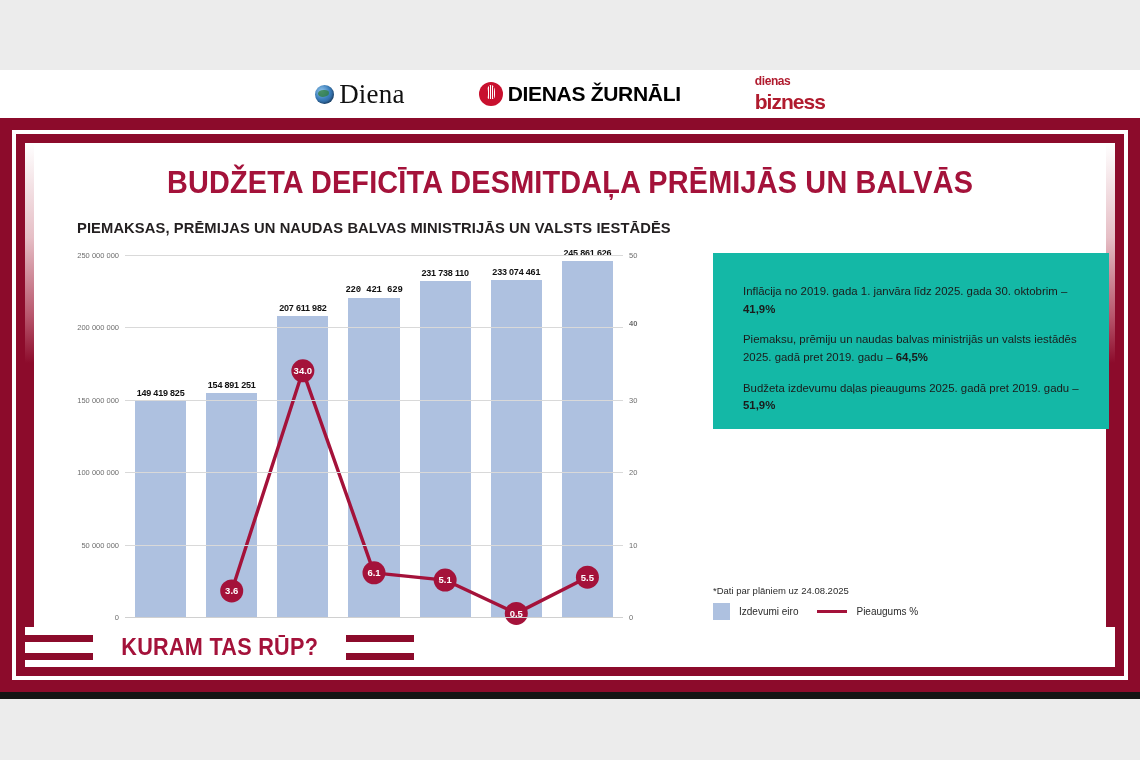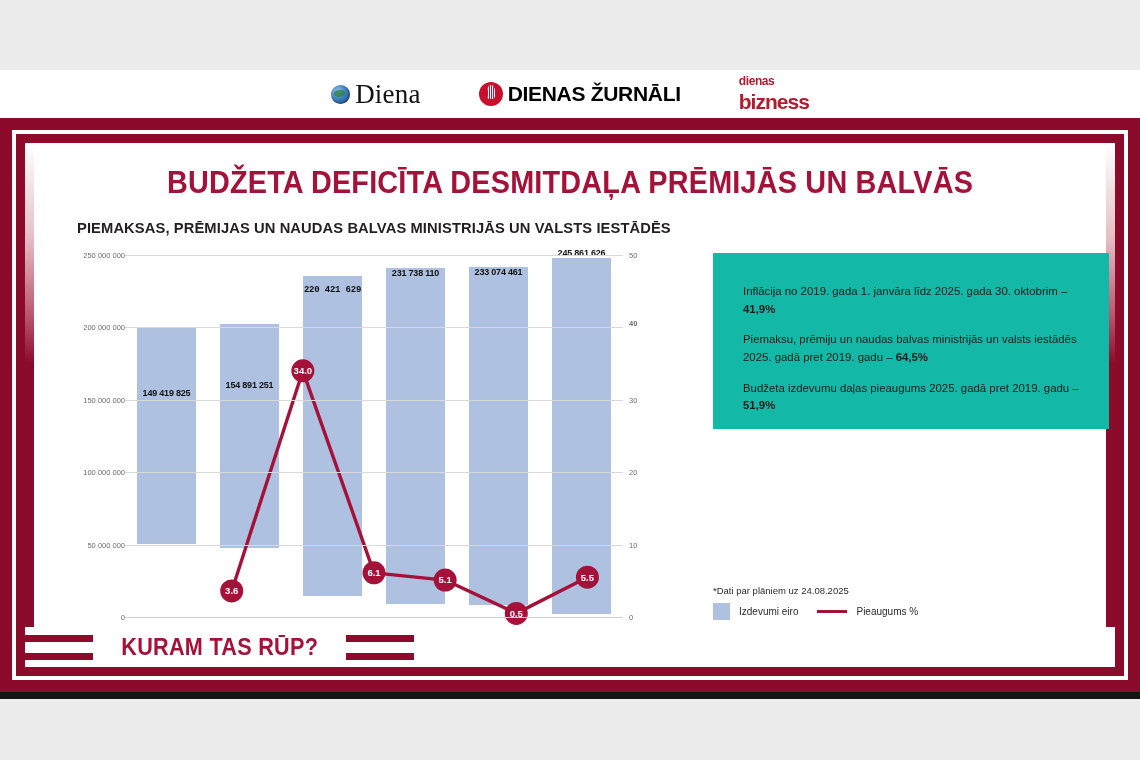--- a/index.html
+++ b/index.html
@@ -12,21 +12,21 @@
 
   #stage { position: relative; width: 1140px; height: 760px; background: #ececec; }
 
   
   .letterbox-top { position: absolute; left: 0; top: 0; width: 1140px; height: 70px; background: #ececec; }
 
   
   .logo-band {
     position: absolute; left: 0; top: 70px; width: 1140px; height: 48px;
     background: #ffffff;
-    display: flex; align-items: center; justify-content: center; gap: 58px;
+    display: flex; align-items: center; justify-content: center; gap: 74px;
   }
   .logo { display: flex; align-items: center; gap: 5px; }
 
   .logo-diena-mark {
     width: 19px; height: 19px; border-radius: 50%;
     background: radial-gradient(circle at 35% 32%, #8fc4ea 0%, #3c7fbd 45%, #1d4a7c 100%);
     box-shadow: inset -1px -1px 2px rgba(0,0,0,.35);
     position: relative; flex: none;
   }
   .logo-diena-mark::after{
@@ -84,27 +84,27 @@
   .subhead {
     position: absolute; left: 52px; top: 76px;
     font-size: 15.5px; font-weight: 700; color: #231f20;
     letter-spacing: .1px; font-stretch: condensed; transform: scaleX(.95); transform-origin: left center;
   }
 
   
   .chart-wrap { position: absolute; left: 40px; top: 104px; width: 600px; height: 400px; }
   .plot { position: absolute; left: 60px; top: 8px; right: 42px; bottom: 30px; }
   .gridline { position: absolute; left: 0; right: 0; height: 1px; background: #d9d9d9; }
-  .ytick-l { position: absolute; right: 100%; margin-right: 0; transform: translateY(-50%);
+  .ytick-l { position: absolute; right: 100%; margin-right: 6px; transform: translateY(-50%);
              font-size: 7.5px; color: #6d6d6d; white-space: nowrap; }
   .ytick-r { position: absolute; left: 100%; margin-left: 6px; transform: translateY(-50%);
              font-size: 7.5px; color: #6d6d6d; white-space: nowrap; }
 
   .bars { position: absolute; inset: 0; display: flex; align-items: flex-end; }
-  .bar-slot { flex: 1; height: 100%; position: relative; display: flex; align-items: center; justify-content: center; }
+  .bar-slot { flex: 1; height: 100%; position: relative; display: flex; align-items: flex-end; justify-content: center; }
   .bar { width: 72%; background: #aec1e0; }
   .bar-label {
     position: absolute; left: 50%; transform: translateX(-50%);
     font-size: 9px; font-weight: 700; color: #111; white-space: nowrap; letter-spacing: -.2px;
   }
 
   .line-svg { position: absolute; inset: 0; overflow: visible; }
 
   .xaxis { position: absolute; left: 60px; right: 42px; bottom: 0; height: 30px;
            border-top: 1px solid #d0d0d0; display: flex; }
@@ -178,20 +178,24 @@
       <div class="chart-wrap">
         <div class="plot" id="plot">
           <div class="bars" id="bars">
                   <div class="bar-slot">
                     <div class="bar" style="height: 216.36px; background: rgb(174, 193, 224);"></div>
                     <div class="bar-label" style="bottom: 219.36px;">149 419 825</div>
                   </div>
                   <div class="bar-slot">
                     <div class="bar" style="height: 224.283px; background: rgb(174, 193, 224);"></div>
                     <div class="bar-label" style="bottom: 227.283px;">154 891 251</div>
+                  </div>
+                  <div class="bar-slot">
+                    <div class="bar" style="height: 300.622px; background: rgb(174, 193, 224);"></div>
+                    <div class="bar-label" style="bottom: 303.622px;">207 611 982</div>
                   </div>
                   <div class="bar-slot">
                     <div class="bar" style="height: 319.171px; background: rgb(174, 193, 224);"></div>
                     <div class="bar-label" style="bottom: 322.171px; font-family: Liberation Mono, monospace;">220 421 629</div>
                   </div>
                   <div class="bar-slot">
                     <div class="bar" style="height: 335.557px; background: rgb(174, 193, 224);"></div>
                     <div class="bar-label" style="bottom: 338.557px;">231 738 110</div>
                   </div>
                   <div class="bar-slot">

